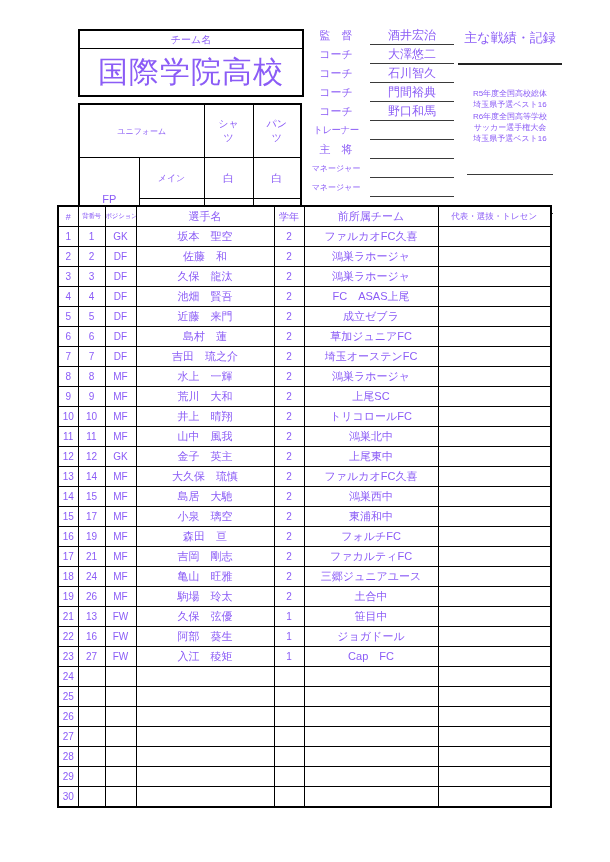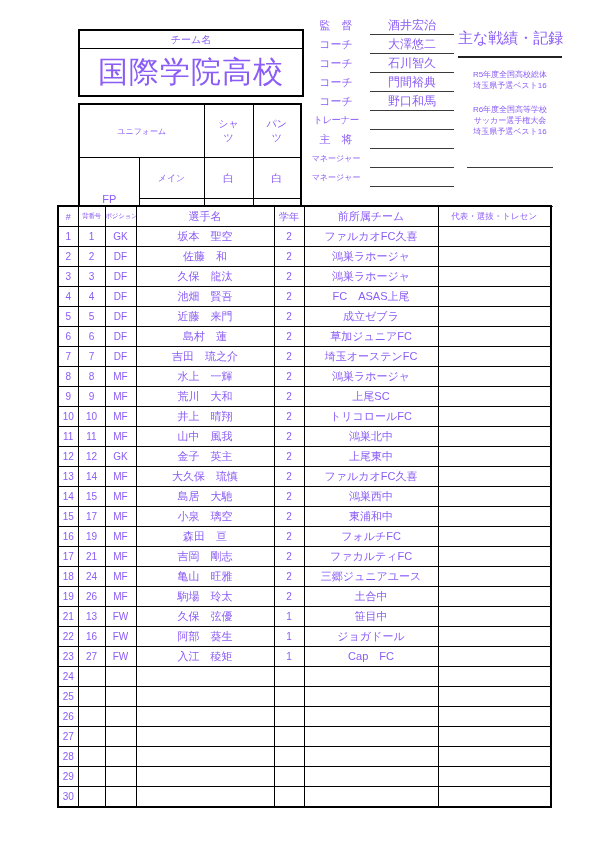--- a/index.html
+++ b/index.html
@@ -8,33 +8,33 @@
     font-family:"Liberation Sans", sans-serif; color:#8b5cf6;
     margin:0 auto; overflow:hidden;
   }
 
   
   .team-box { position:absolute; left:78px; top:29px; width:222px; border:2px solid #000; background:#fff; }
   .team-box-header { height:17px; line-height:17px; border-bottom:1px solid #000; text-align:center; font-size:10px; }
   .team-box-name { height:46px; line-height:46px; text-align:center; font-size:30px; letter-spacing:1px; white-space:nowrap; }
 
   
-  .staff { position:absolute; left:306px; top:16px; width:148px; }
+  .staff { position:absolute; left:306px; top:26px; width:148px; }
   .staff-row { display:flex; height:19px; align-items:center; }
   .staff-label { width:60px; flex:none; text-align:center; font-size:11px; white-space:nowrap; }
   .staff-value { flex:1; margin-left:4px; height:17px; line-height:17px; border-bottom:1px solid #3a3a3a; text-align:center; font-size:12px; white-space:nowrap; }
   .staff-row:nth-child(6) .staff-label { font-size:9.5px; letter-spacing:-0.5px; }
   .staff-row:nth-child(8) .staff-label,
   .staff-row:nth-child(9) .staff-label { font-size:8px; }
 
   
   .ach { position:absolute; left:458px; top:29px; width:104px; text-align:center; }
-  .ach-title { font-size:15px; padding-bottom:8px; border-bottom:2px solid #222; white-space:nowrap; }
-  .ach-entry { font-size:8px; line-height:11px; margin-top:11px; white-space:nowrap; }
-  .ach-entry.second { margin-top:13px;text-align:center; }
+  .ach-title { font-size:13px; padding-bottom:16px; border-bottom:2px solid #222; white-space:nowrap; }
+  .ach-entry { font-size:8px; line-height:11px; margin-top:23px; white-space:nowrap; }
+  .ach-entry.second { margin-top:1px;text-align:center; }
   .ach-blank { height:0; border-bottom:1px solid #3a3a3a; width:86px; margin:0 auto; }
   .ach-blank.b1 { margin-top:30px; }
   .ach-blank.b2 { margin-top:38px; }
 
   
   table.uniform { position:absolute; left:78px; top:103px; width:222px; border-collapse:collapse; border:2px solid #000; table-layout:fixed; background:#fff; }
   table.uniform th, table.uniform td { border:1px solid #000; padding:12px; text-align:center; font-weight:normal; }
   table.uniform th { height:14px; font-size:10px; }
   table.uniform th.u-ulabel { font-size:8px; }
   table.uniform td { height:16px; font-size:11px; }

